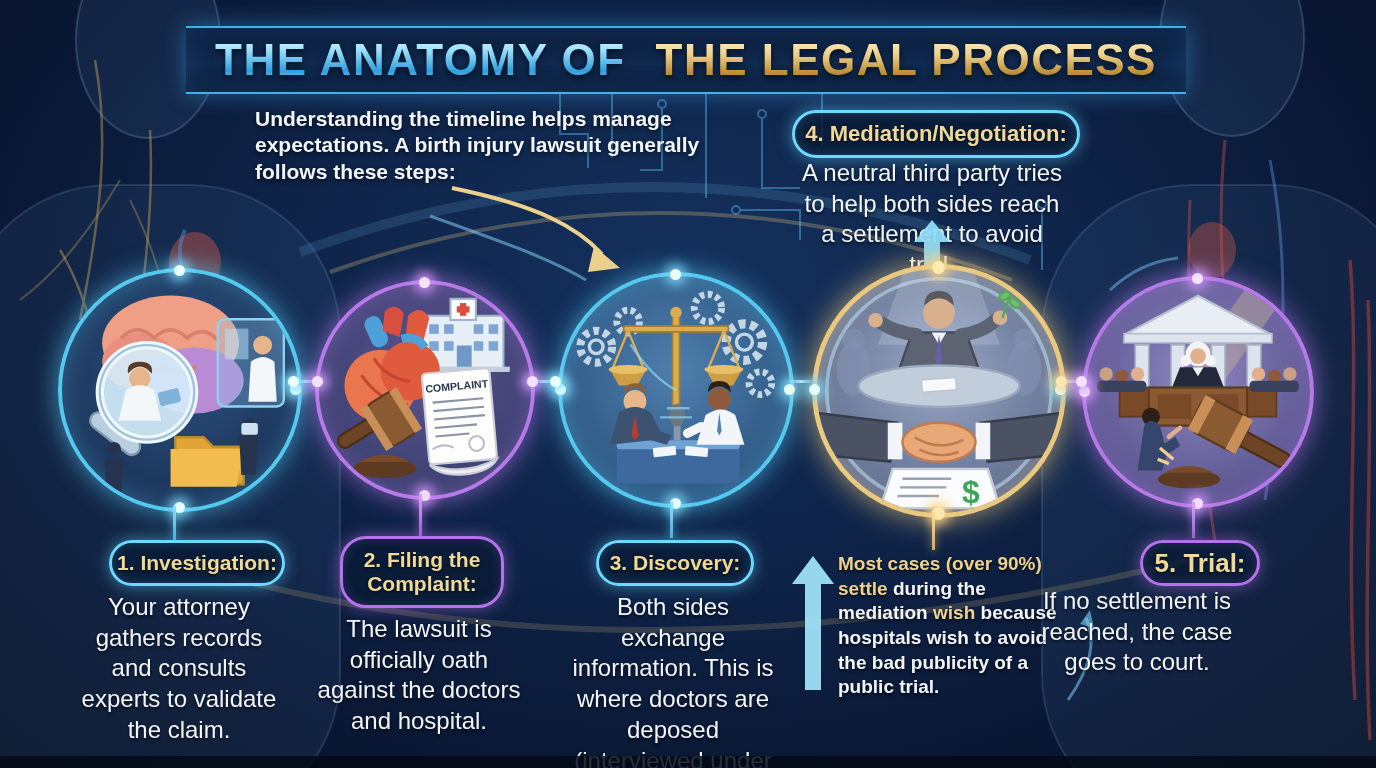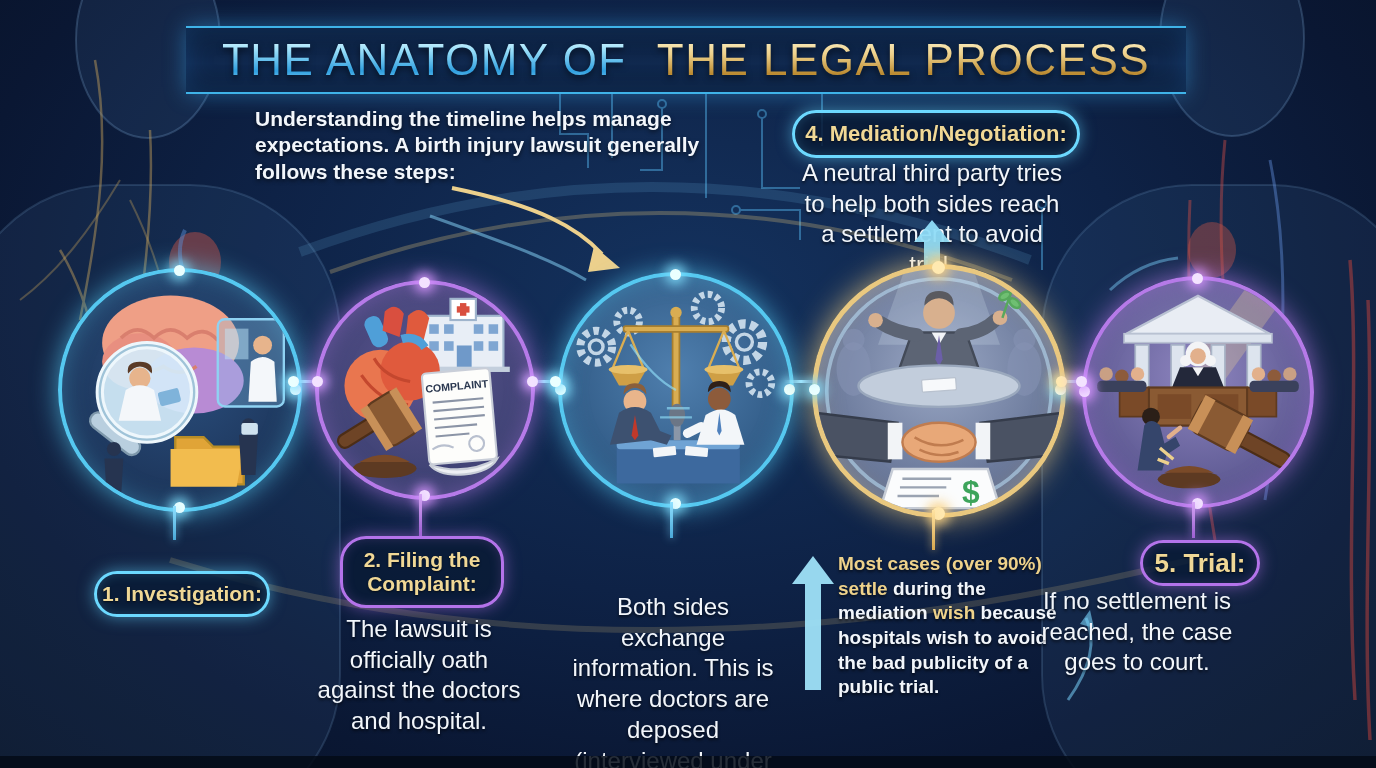--- a/index.html
+++ b/index.html
@@ -10,21 +10,21 @@
   }
   .abs{position:absolute;}
   
   .banner{
     left:186px;top:26px;width:1000px;height:64px;
     background:linear-gradient(180deg,#0b1d3a 0%,#10294f 55%,#0b1d3a 100%);
     border-top:2px solid #3fb3e8;border-bottom:2px solid #3fb3e8;
     box-shadow:0 0 22px rgba(60,170,240,.45), inset 0 0 26px rgba(40,120,200,.25);
     display:flex;align-items:center;justify-content:center;gap:14px;
   }
-  .banner span{font-size:44px;font-weight:400;letter-spacing:1.5px;filter:drop-shadow(0 3px 3px rgba(0,0,0,.55));}
+  .banner span{font-size:44px;font-weight:700;letter-spacing:1.5px;filter:drop-shadow(0 3px 3px rgba(0,0,0,.55));}
   .t-blue{background:linear-gradient(180deg,#eafaff 0%,#9be0fa 30%,#2f9fdf 72%,#8fd4f5 100%);-webkit-background-clip:text;background-clip:text;color:transparent;}
   .t-gold{background:linear-gradient(180deg,#fdf4cf 0%,#efd28c 38%,#bb8a30 78%,#ecca7c 100%);-webkit-background-clip:text;background-clip:text;color:transparent;margin-left:16px;}
   
   .subtitle{left:255px;top:106px;width:500px;font-size:21px;font-weight:600;line-height:1.26;text-shadow:0 2px 4px rgba(0,0,0,.6);}
   
   .pill{
     display:flex;align-items:center;justify-content:center;text-align:center;
     border-radius:26px;background:rgba(9,27,54,.85);
     color:#f0d896;font-weight:700;text-shadow:0 1px 2px rgba(0,0,0,.6);
   }
@@ -406,29 +406,33 @@
   <div class="abs connector" style="left:1053px;top:380px;width:34px;"></div>
   <span class="abs node gold" style="left:1056px;top:376px;"></span>
   <span class="abs node purple" style="left:1076px;top:376px;"></span>
 
   <div class="abs stem" style="left:173px;top:506px;height:34px;"></div>
   <div class="abs stem p" style="left:419px;top:494px;height:42px;"></div>
   <div class="abs stem" style="left:670px;top:502px;height:36px;"></div>
   <div class="abs stem g" style="left:932px;top:510px;height:40px;"></div>
   <div class="abs stem p" style="left:1192px;top:502px;height:36px;"></div>
 
-  <div class="abs pill cyan" style="left:94px;top:540px;width:170px;height:40px;font-size:21px;margin-top:31px;">
+  <div class="abs pill cyan" style="left:109px;top:540px;width:170px;height:40px;font-size:21px;">
     <span>1. Investigation:</span>
   </div>
+  <div class="abs desc" style="left:78px;top:592px;width:202px;">Your attorney gathers records and consults experts to validate the claim.</div>
 
   <div class="abs pill purple" style="left:340px;top:536px;width:158px;height:66px;font-size:21px;line-height:1.15;">
     <span style="padding:0 14px;">2. Filing the Complaint:</span>
   </div>
   <div class="abs desc" style="left:310px;top:614px;width:218px;">The lawsuit is officially oath against the doctors and hospital.</div>
 
+  <div class="abs pill cyan" style="left:596px;top:540px;width:152px;height:40px;font-size:21px;">
+    <span>3. Discovery:</span>
+  </div>
   <div class="abs desc" style="left:562px;top:592px;width:222px;">Both sides exchange information. This is where doctors are deposed (interviewed under oath).</div>
 
   <svg class="abs" width="42" height="134" style="left:792px;top:556px;">
     <polygon points="21,0 42,28 29,28 29,134 13,134 13,28 0,28" fill="#9fe2f8" opacity=".95"></polygon>
   </svg>
   <div class="abs m-note">
     <span class="gold-b">Most cases (over 90%) settle</span><span> during the mediation </span><span class="gold-b">wish</span><span> because hospitals wish to avoid the bad publicity of a public trial.</span>
   </div>
 
   <div class="abs pill purple" style="left:1140px;top:540px;width:114px;height:40px;font-size:26px;">

